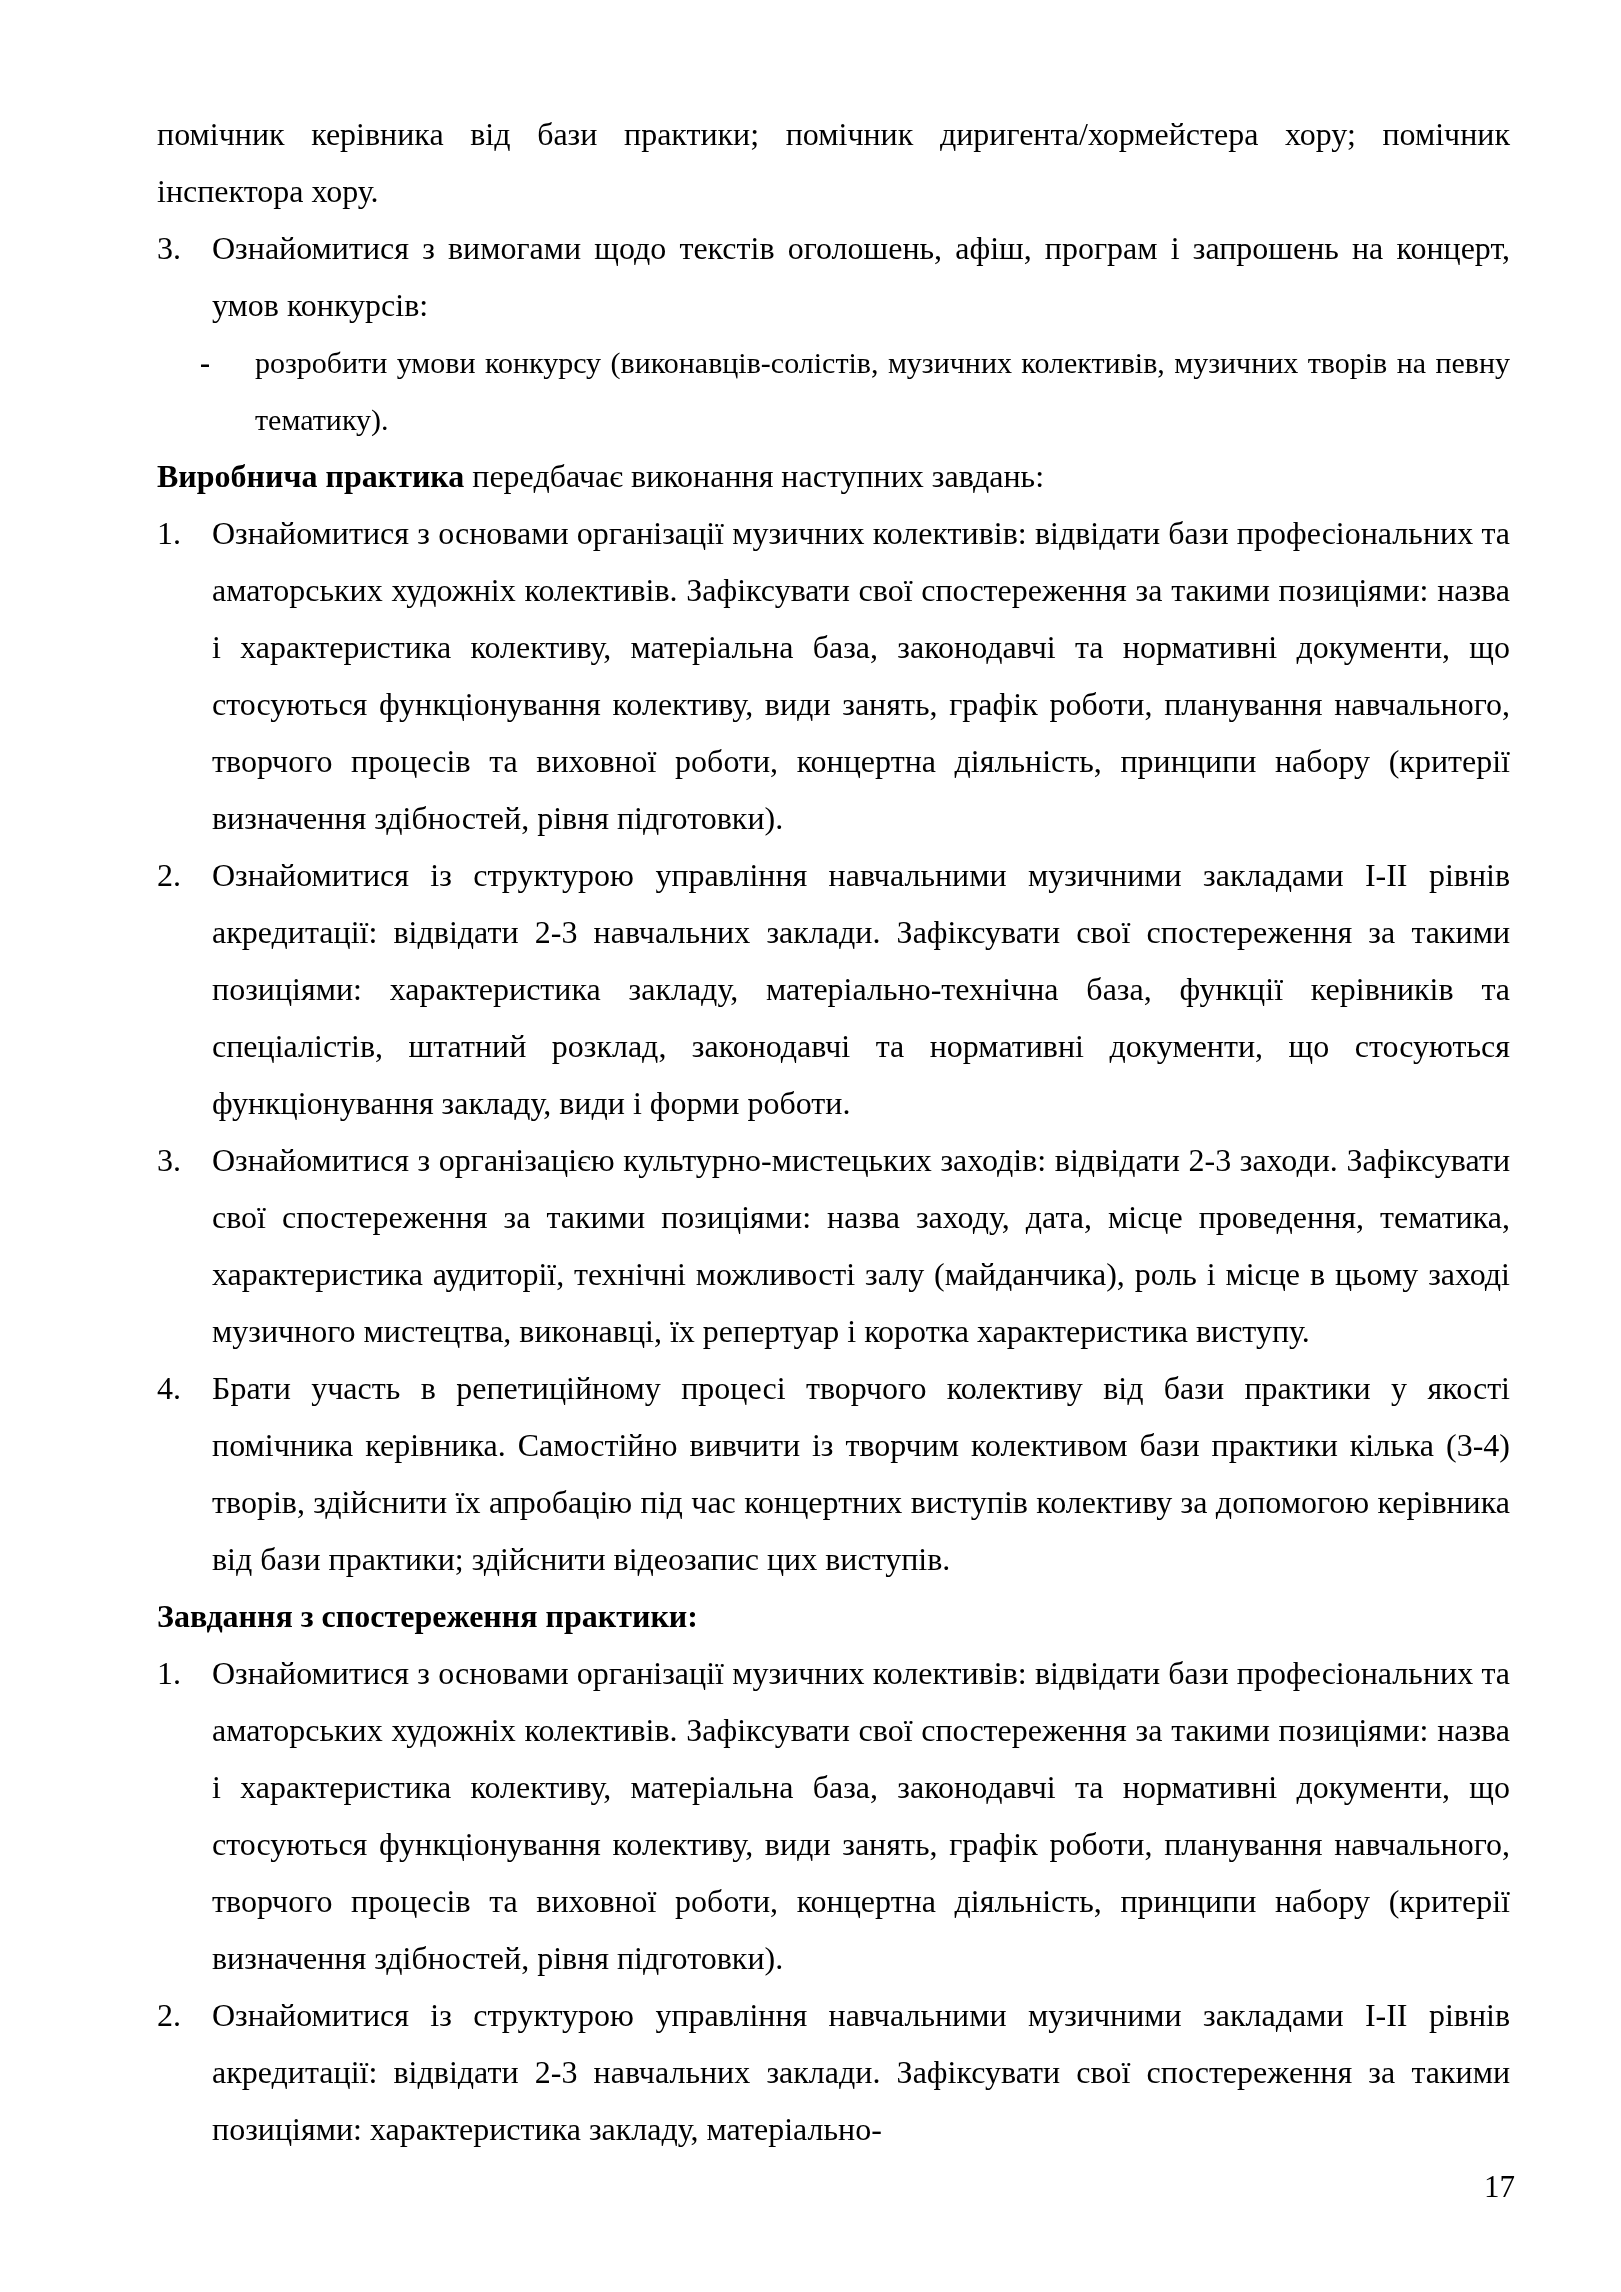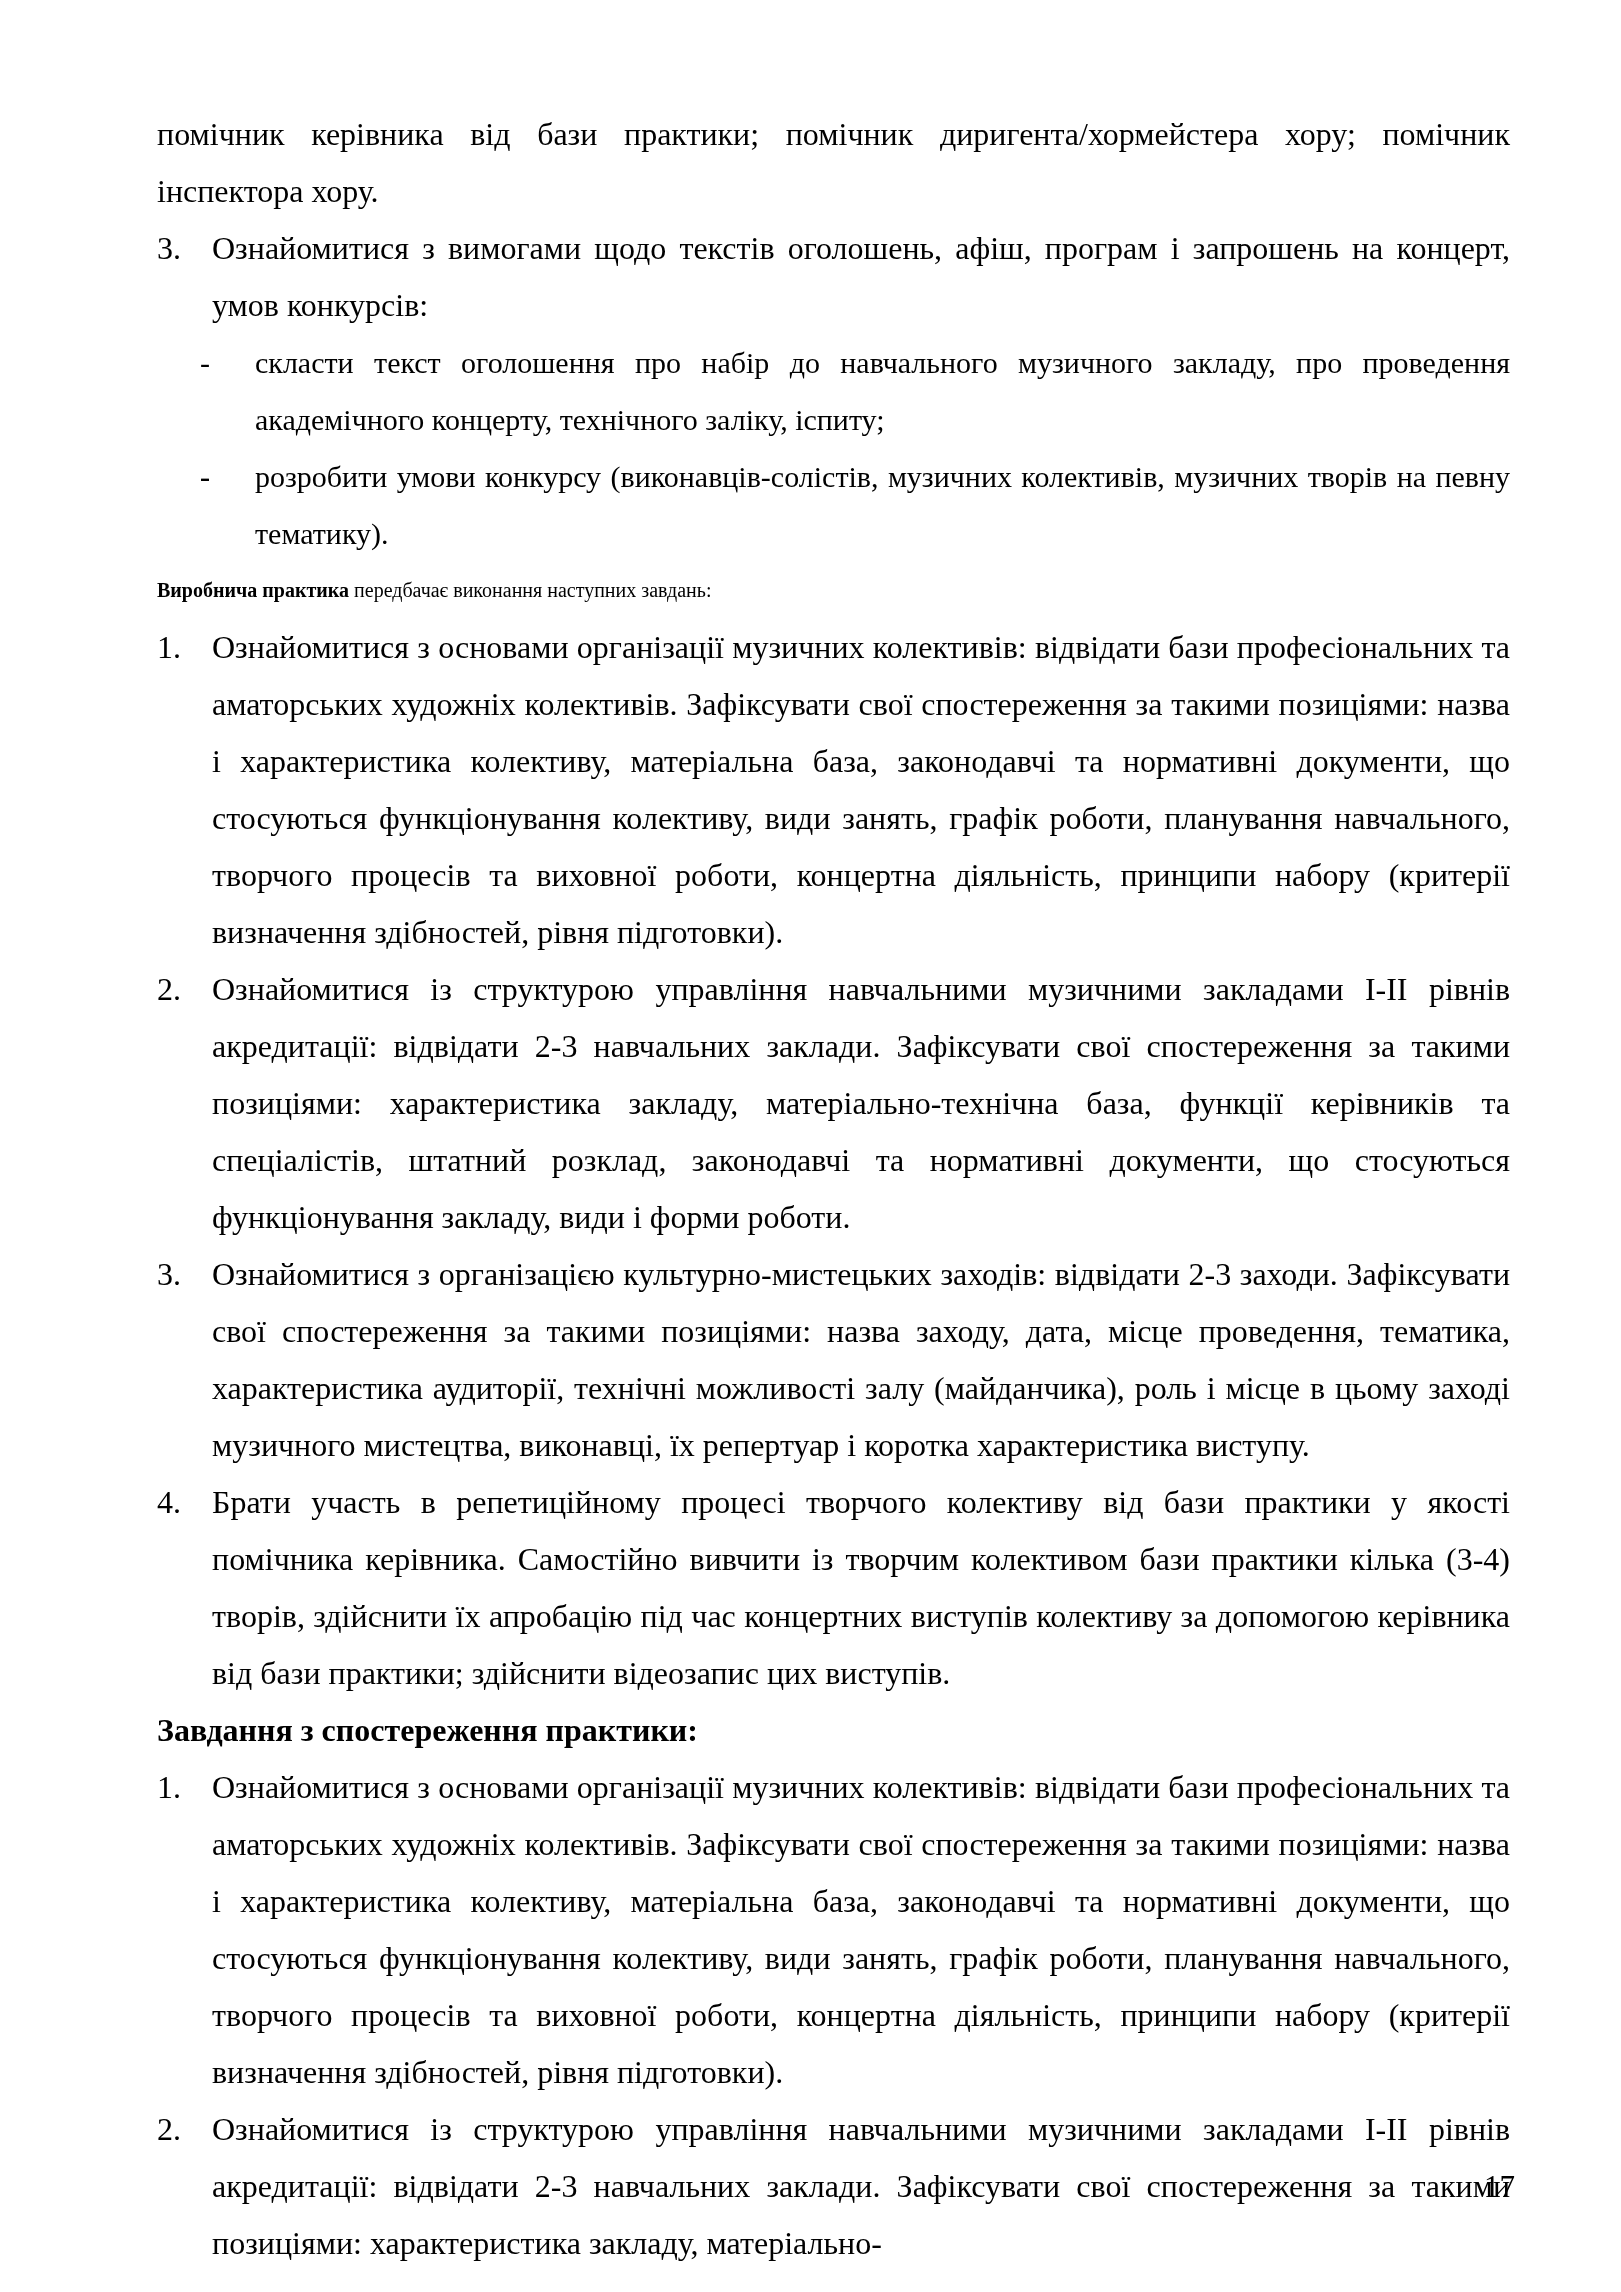--- a/index.html
+++ b/index.html
@@ -69,21 +69,21 @@
   .sub > .marker {
     position: absolute;
     left: 43px;
     top: 0;
     width: 39px;
     font-size: 30px;
     line-height: 57px;
   }
   .heading-para {
     margin: 0;
-    font-size: 20px;
+    font-size: 32px;
     line-height: 57px;
     text-align: left;
   }
   .heading-para .bold {
     font-weight: bold;
   }
   .strong-line {
     margin: 0;
     font-size: 32px;
     line-height: 57px;
@@ -110,21 +110,20 @@
 
     <p class="block cont">помічник керівника від бази практики; помічник диригента/хормейстера хору; помічник інспектора хору.</p>
 
     <div class="li">
       <span class="marker">3.</span>
       <span>Ознайомитися з вимогами щодо текстів оголошень, афіш, програм і запрошень на концерт, умов конкурсів:</span>
     </div>
 
     <div class="sub">
       <span class="marker">-</span>
-      <span>скласти текст оголошення про набір до навчального музичного закладу, про проведення  академічного концерту, технічного заліку, іспиту;</span>
     </div>
 
     <div class="sub">
       <span class="marker">-</span>
     </div>
 
     <div class="sub">
       <span class="marker">-</span>
       <span>розробити умови конкурсу (виконавців-солістів, музичних колективів, музичних творів на певну тематику).</span>
     </div>

